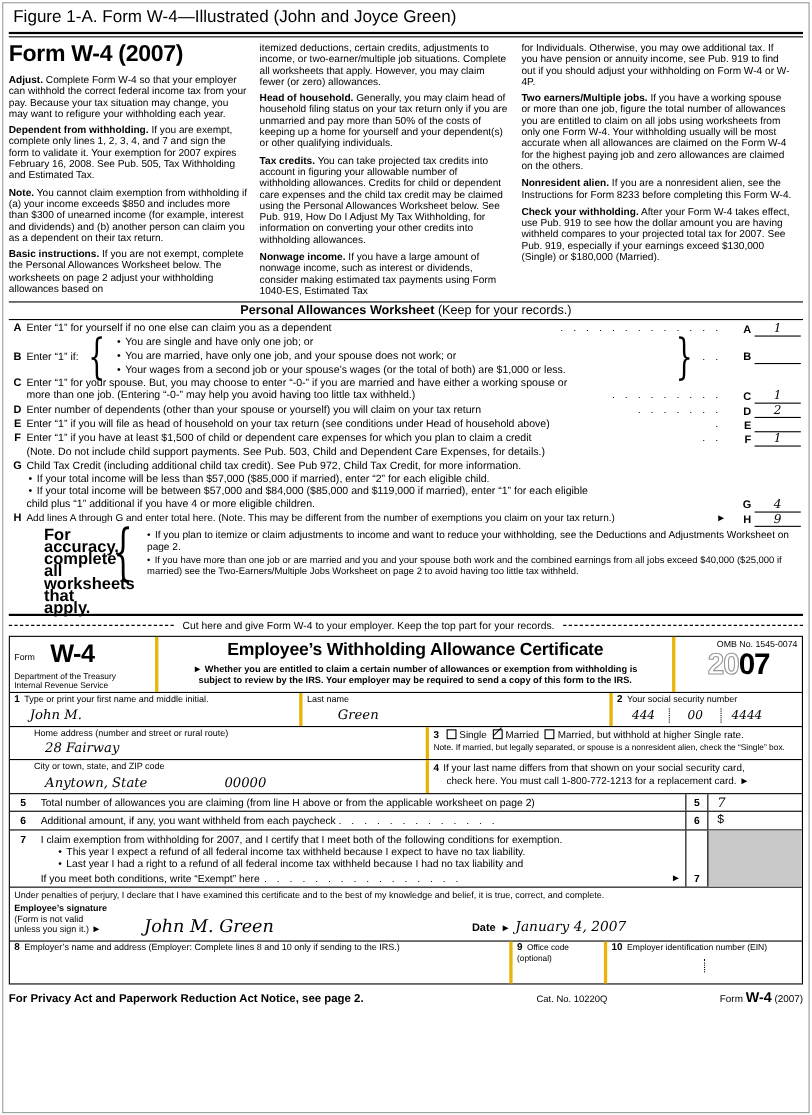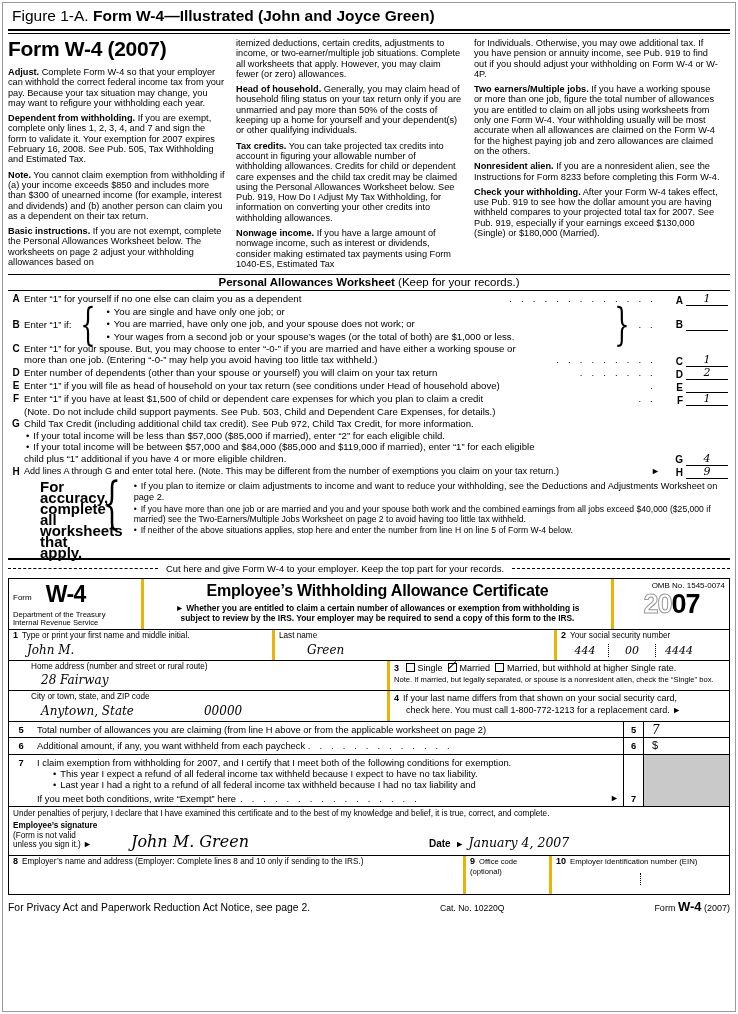--- a/index.html
+++ b/index.html
@@ -20,21 +20,21 @@
     padding: 6px 8px 0 8px;
   }
 
   
   .fig-caption {
     font-size: 15.5px;
     padding: 1px 2px 4px 4px;
     white-space: nowrap;
   }
   .fig-caption .lead { font-weight: normal; }
-  .fig-caption .bold { font-weight: bold; }
+  .fig-caption .bold { font-weight: normal; }
   .rule-thick { border-top: 2px solid #000; }
   .rule-thin  { border-top: 1px solid #000; }
   .gap2 { height: 2px; }
 
   
   .instr-wrap {
     display: flex;
     padding-top: 4px;
     padding-bottom: 2px;
   }
@@ -237,22 +237,22 @@
   .sig-row { display: flex; align-items: flex-end; }
   .sig-left { width: 112px; flex: 0 0 112px; font-size: 8.2px; line-height: 9.6px; padding: 0 2px 2px 4px;}
   .sig-name { flex: 1 1 auto; padding-bottom: 1px; }
   .sig-date { flex: 0 0 300px; padding-bottom: 1px; }
 
   .footer {
     display: flex; align-items: baseline;
     padding-top: 4px;
     font-size: 10.4px;
   }
-  .footer .f1 { flex: 1 1 auto; font-weight: normal; }
-  .footer .f2 { flex: 0 0 160px; font-size: 8.6px; text-align: left;}
+  .footer .f1 { flex: 1 1 auto; font-weight: bold; }
+  .footer .f2 { flex: 0 0 160px; font-size: 8.6px; text-align: center;}
   .footer .f3 { flex: 0 0 130px; text-align: right; font-size: 9px;}
   .footer .f3 b { font-size: 13px; }
   .outer-border {
     position: absolute; left: 2px; top: 2px;
     width: 734px; height: 1010px;
     border: 1px solid #999;
     pointer-events: none;
   }
 </style>
 </head>
@@ -411,21 +411,20 @@
       <div class="acc-left">
         <div>For accuracy,</div>
         <div>complete all</div>
         <div>worksheets</div>
         <div>that apply.</div>
       </div>
       <div class="acc-brace">{</div>
       <div class="acc-items">
         <div class="bullet-li">If you plan to itemize or claim adjustments to income and want to reduce your withholding, see the Deductions and Adjustments Worksheet on page 2.</div>
         <div class="bullet-li sm">If you have more than one job or are married and you and your spouse both work and the combined earnings from all jobs exceed $40,000 ($25,000 if married) see the Two-Earners/Multiple Jobs Worksheet on page 2 to avoid having too little tax withheld.</div>
-        <div class="bullet-li sm">If neither of the above situations applies, stop here and enter the number from line H on line 5 of Form W-4 below.</div>
       </div>
     </div>
   </div>
 
   <div class="rule-thick"></div>
 
   <div class="cutline">
     <div class="dash-s"></div>
     <div>Cut here and give Form W-4 to your employer. Keep the top part for your records.</div>
     <div class="dash"></div>

